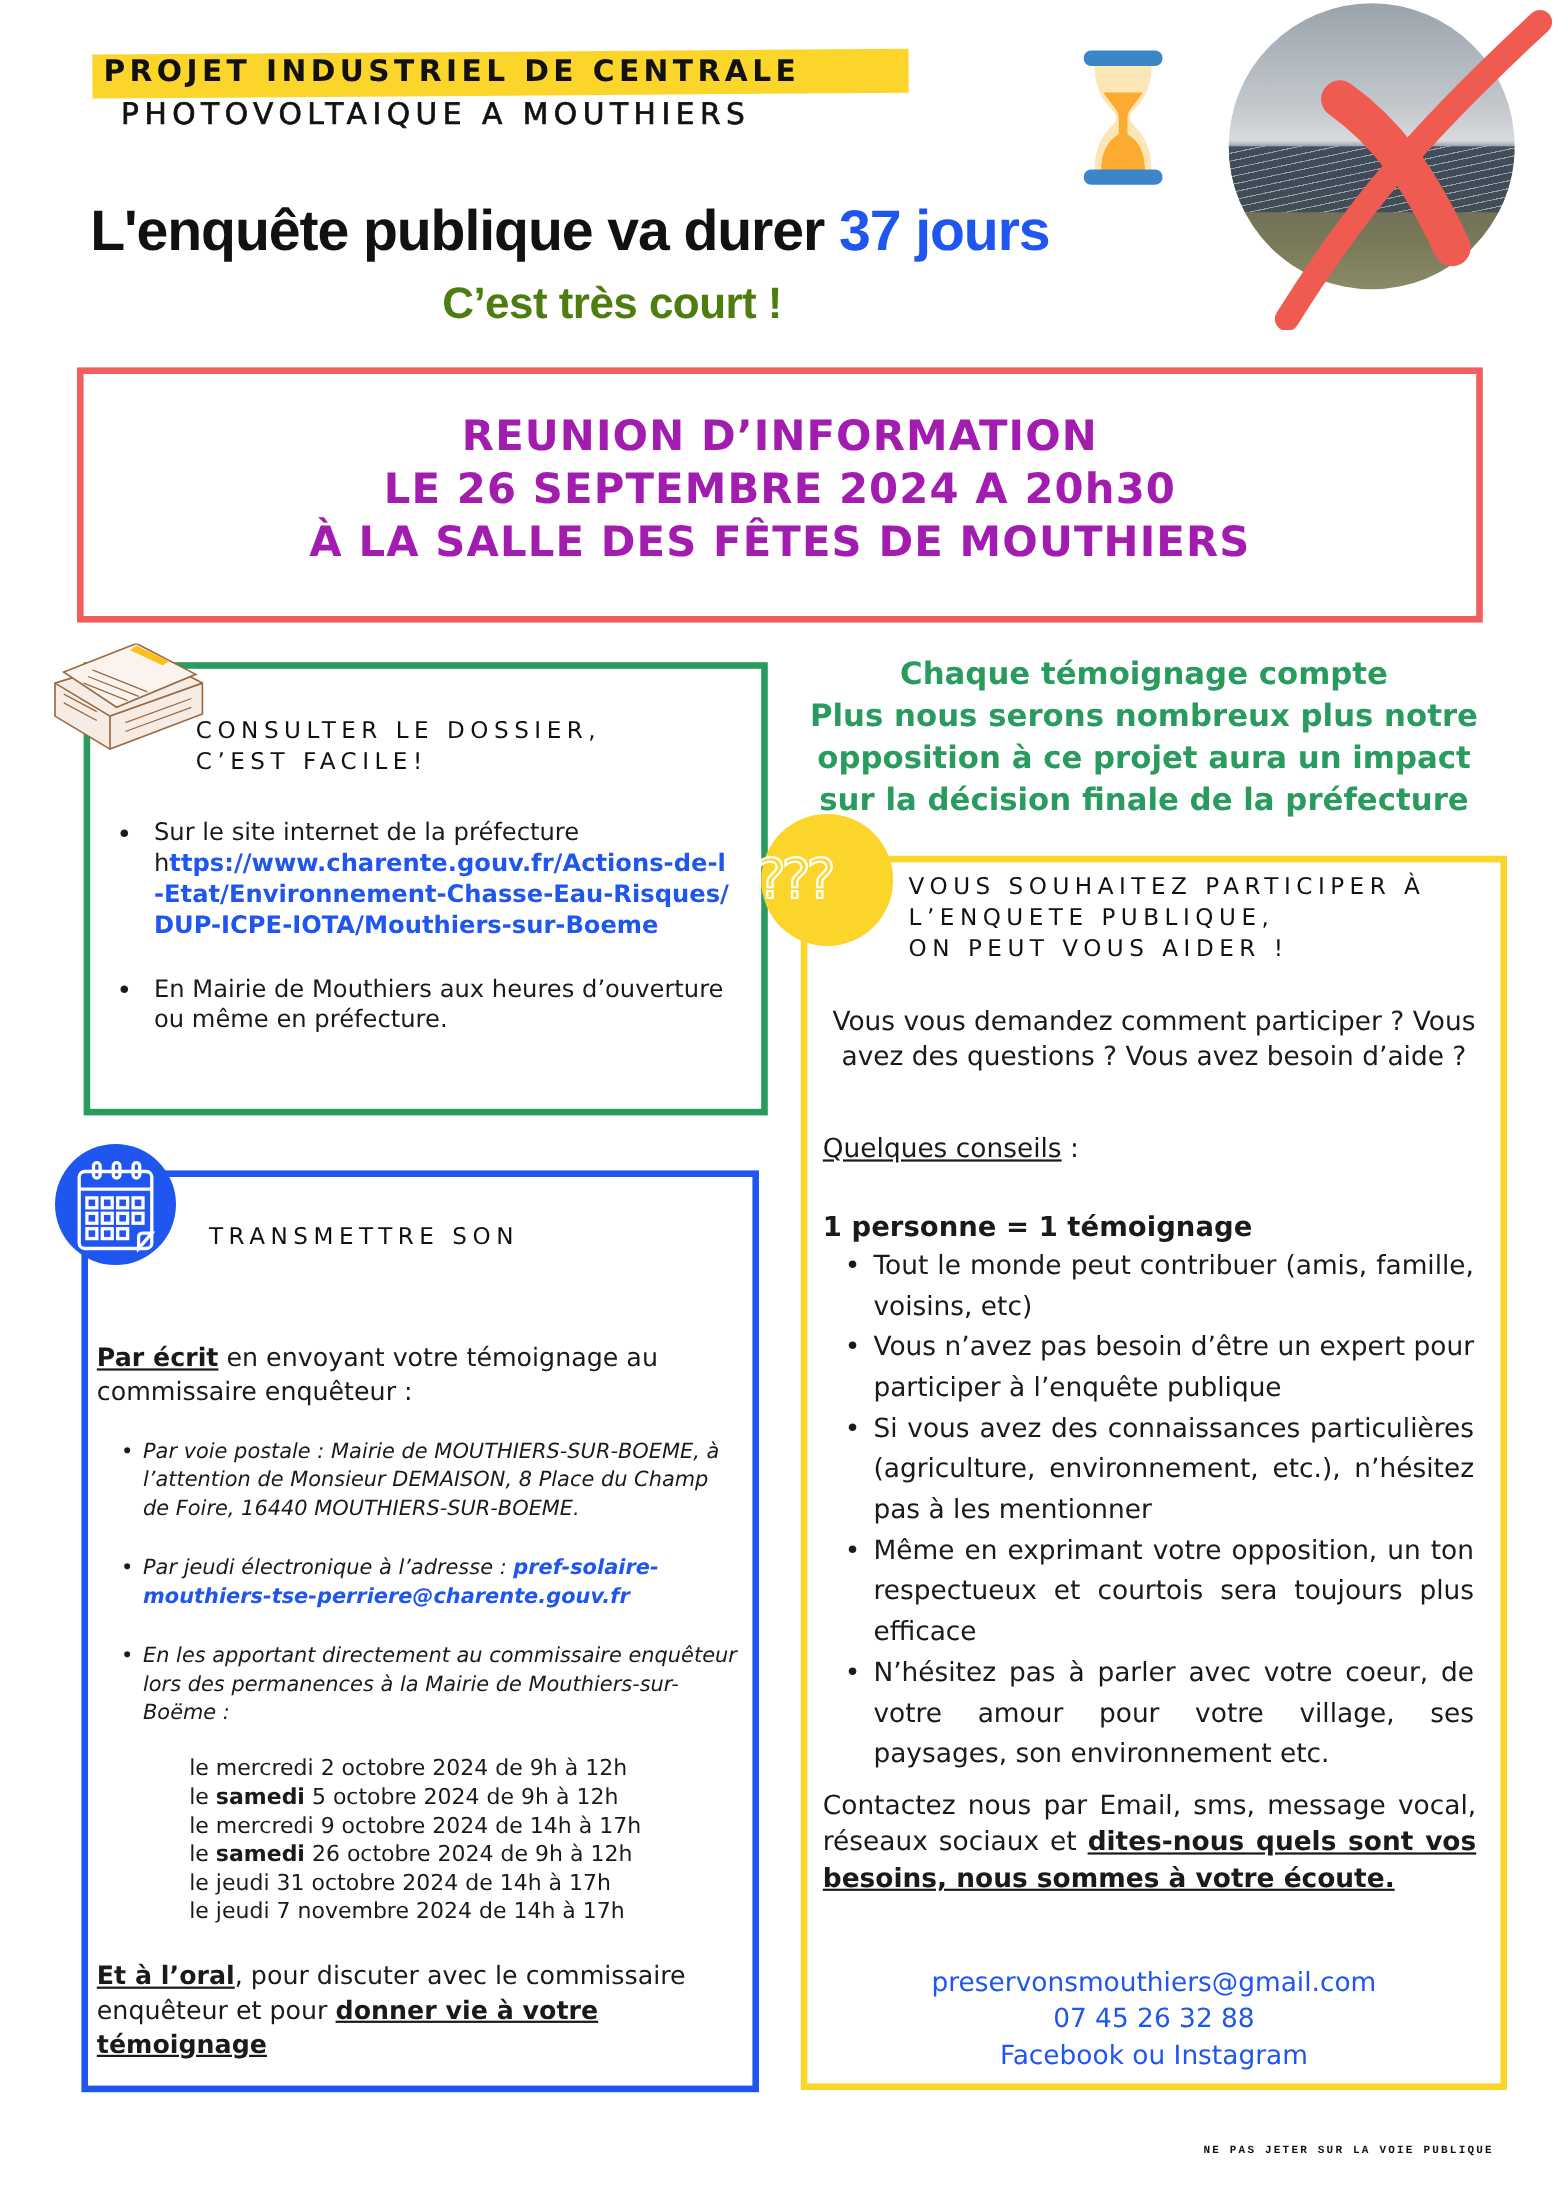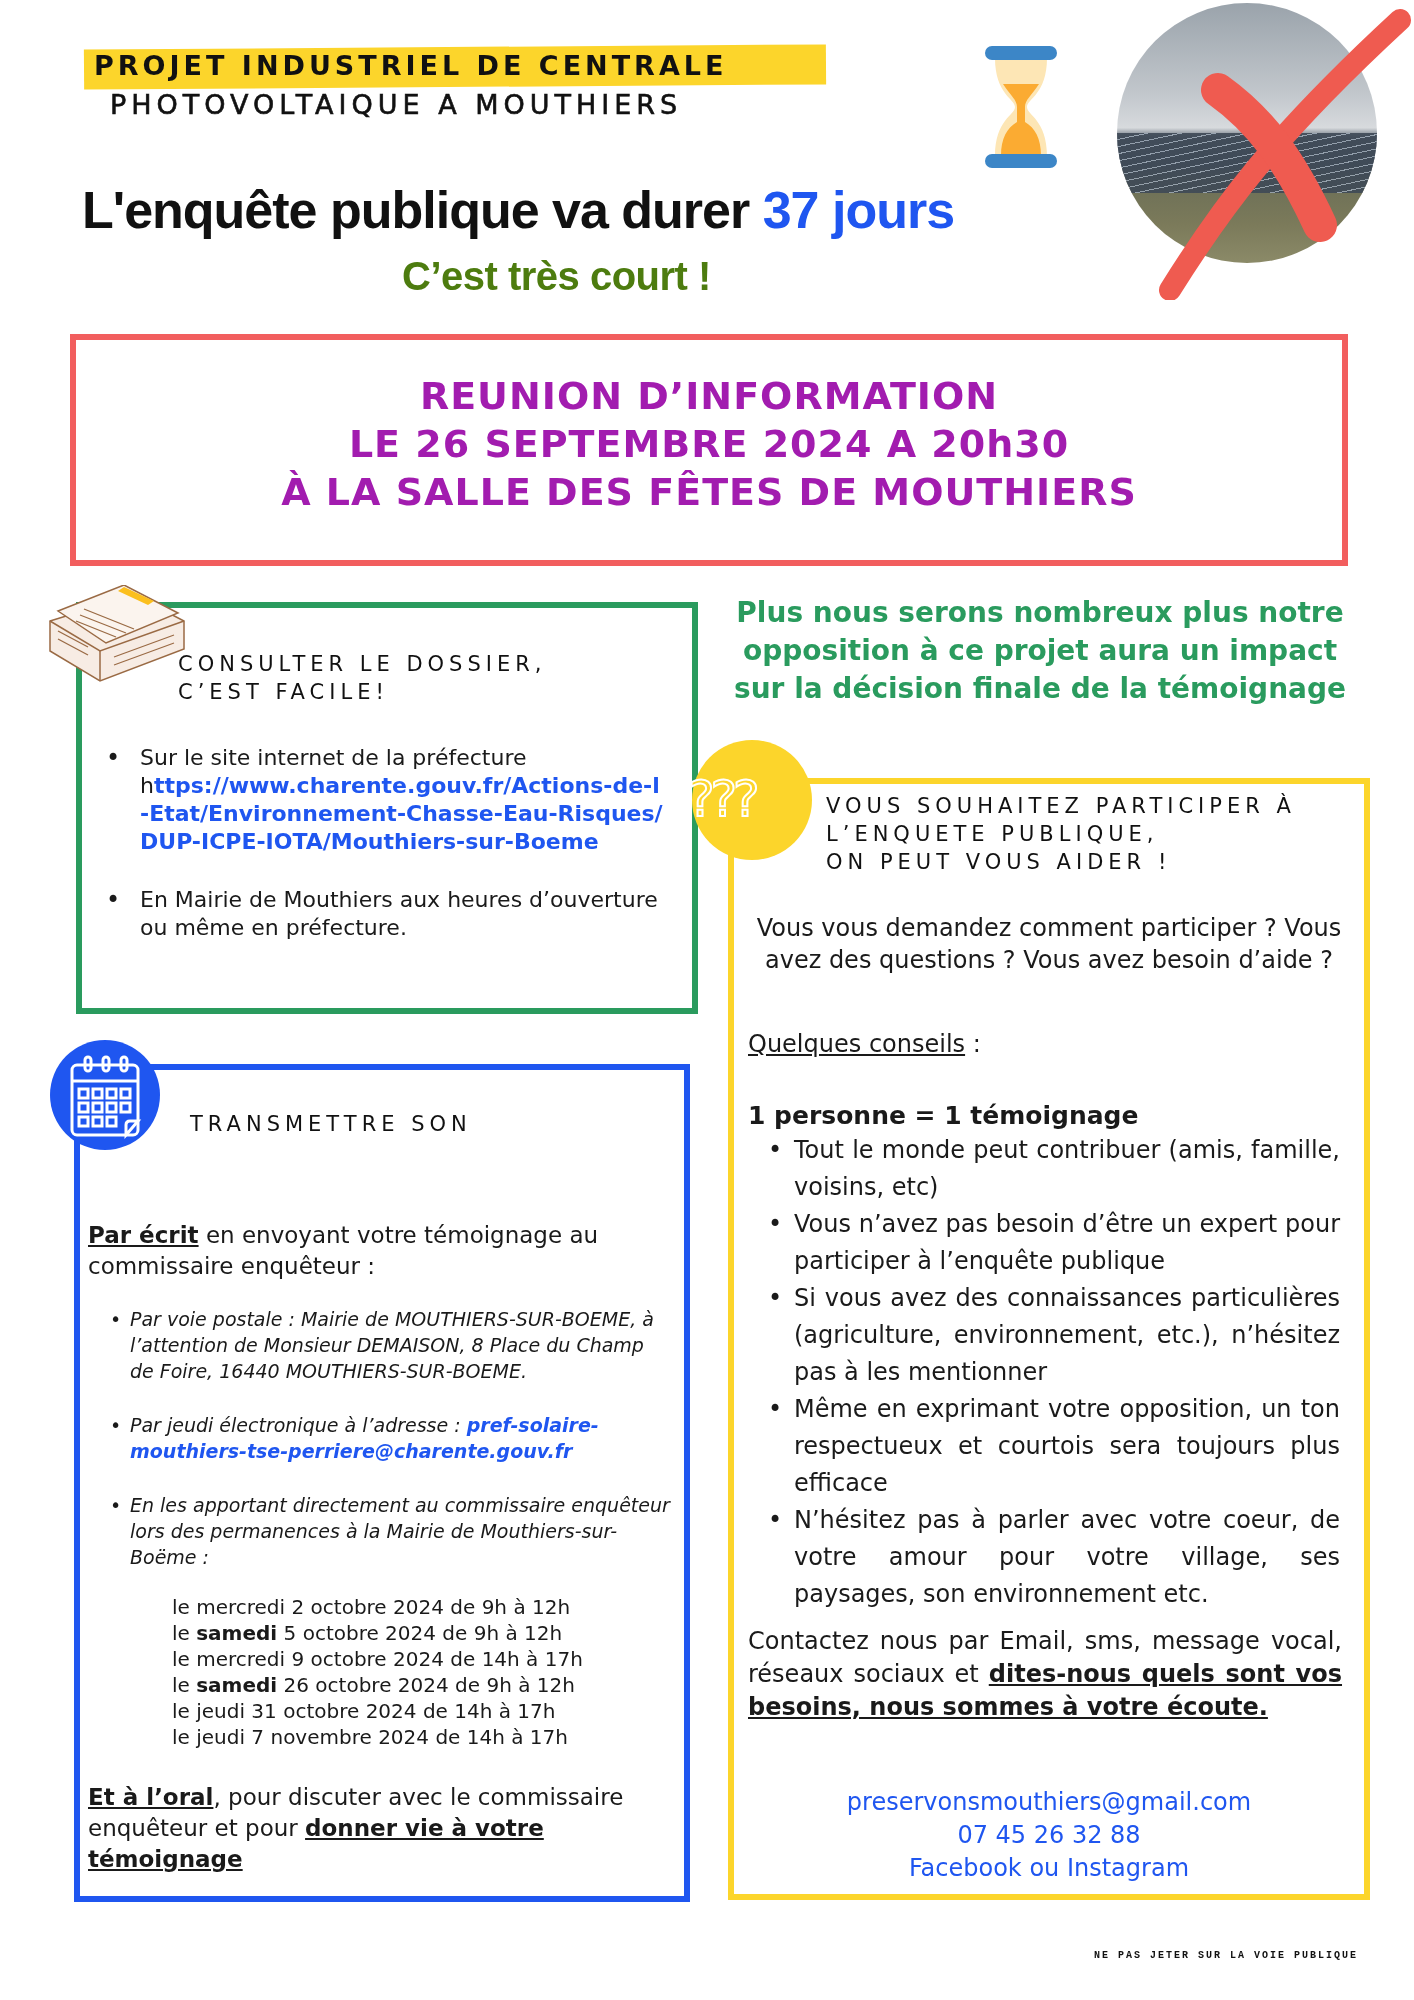--- a/index.html
+++ b/index.html
@@ -130,23 +130,24 @@
 </div>
 <ul class="abs body-text green-list">
   <li>
     <span>Sur le site internet de la préfecture</span><br>
     <a class="link"><span style="color:#1a1a1a;font-weight:normal">h</span><span style="word-break:break-all">ttps://www.charente.gouv.fr/Actions-de-l-Etat/Environnement-Chasse-Eau-Risques/DUP-ICPE-IOTA/Mouthiers-sur-Boeme</span></a>
   </li>
   <li>En Mairie de Mouthiers aux heures d’ouverture ou même en préfecture.</li>
 </ul>
 
 <div class="abs quote">
+  <div>Chaque témoignage compte</div>
   <div>Plus nous serons nombreux plus notre</div>
   <div>opposition à ce projet aura un impact</div>
-  <div>sur  la décision finale de la témoignage</div>
+  <div>sur  la décision finale de la préfecture</div>
 </div>
 
 <div class="abs yellow-box"></div>
 <div class="abs qmark-circle"></div>
 <div class="abs qmarks">???</div>
 <div class="abs sec-title yellow-title">
   <div>VOUS SOUHAITEZ PARTICIPER À</div>
   <div>L’ENQUETE PUBLIQUE,</div>
   <div>ON PEUT VOUS AIDER !</div>
 </div>

